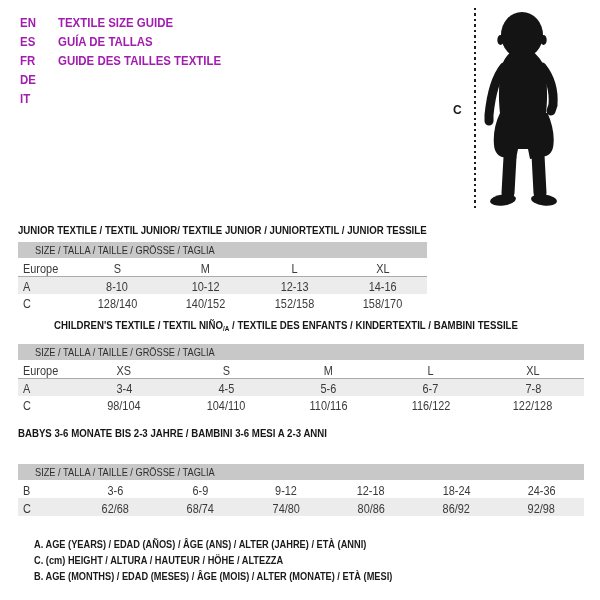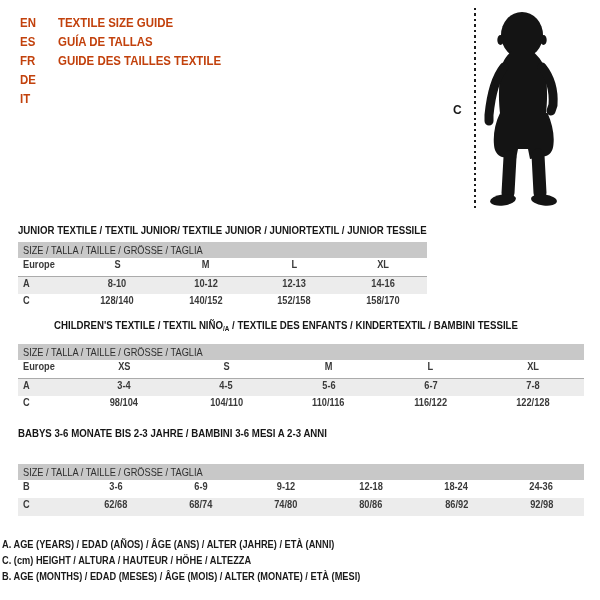--- a/index.html
+++ b/index.html
@@ -9,47 +9,47 @@
     color:#3a3a3a;overflow:hidden;
   }
   .abs{position:absolute;}
 
   
   .condL{transform:scaleX(.84);transform-origin:0 50%;display:inline-block;white-space:nowrap;}
   .condC{transform:scaleX(.84);transform-origin:50% 50%;display:inline-block;white-space:nowrap;}
 
   
   .langs{left:20px;top:13px;}
-  .lang-row{display:flex;height:19px;align-items:center;font-weight:bold;font-size:13px;color:#c2410c;}
+  .lang-row{display:flex;height:19px;align-items:center;font-weight:bold;font-size:13px;color:#a21caf;}
   .lang-code{width:38px;}
   .lang-label{white-space:nowrap;}
   .lang-code .condL,.lang-label .condL{transform:scaleX(.88);}
 
   
   .height-line{left:474px;top:8px;width:2px;height:203px;
     background:repeating-linear-gradient(to bottom,#1c1c1c 0 2.5px,transparent 2.5px 5.5px);}
   .height-label{left:453px;top:103px;font-weight:bold;font-size:12px;color:#181818;}
   .baby{left:484px;top:9px;width:82px;height:200px;}
 
   
   .sec-title{font-weight:bold;font-size:11.5px;color:#161616;white-space:nowrap;line-height:15px;}
   .sub{font-size:7.5px;vertical-align:-2px;}
 
   
   .tbl{left:18px;}
-  .bar{height:16px;line-height:16px;background:#c8c8c8;color:#2f2f2f;font-size:11px;padding-left:5px;white-space:nowrap;}
-  .row{display:flex;align-items:flex-start;font-size:11px;color:#3a3a3a;font-weight:bold;}
+  .bar{height:16px;line-height:16px;background:#c8c8c8;color:#2f2f2f;font-size:11px;padding-left:17px;white-space:nowrap;}
+  .row{display:flex;align-items:flex-end;font-size:13px;color:#3a3a3a;}
   .row.head{height:18px;border-bottom:1px solid #ababab;}
   .row.data{height:17px;}
   .row.shaded{background:#ececec;}
   .lbl{width:50px;padding-left:5px;text-align:left;}
   .c{flex:1;text-align:center;}
 
   
-  .footnotes{left:2px;top:536px;}
+  .footnotes{left:34px;top:536px;}
   .footnote{height:16px;line-height:16px;font-weight:bold;font-size:11px;color:#1a1a1a;white-space:nowrap;}
 </style>
 </head>
 <body>
 
 <div class="abs langs">
   <div class="lang-row">
     <span class="lang-code"><span class="condL">EN</span></span>
     <span class="lang-label"><span class="condL">TEXTILE SIZE GUIDE</span></span>
   </div>

